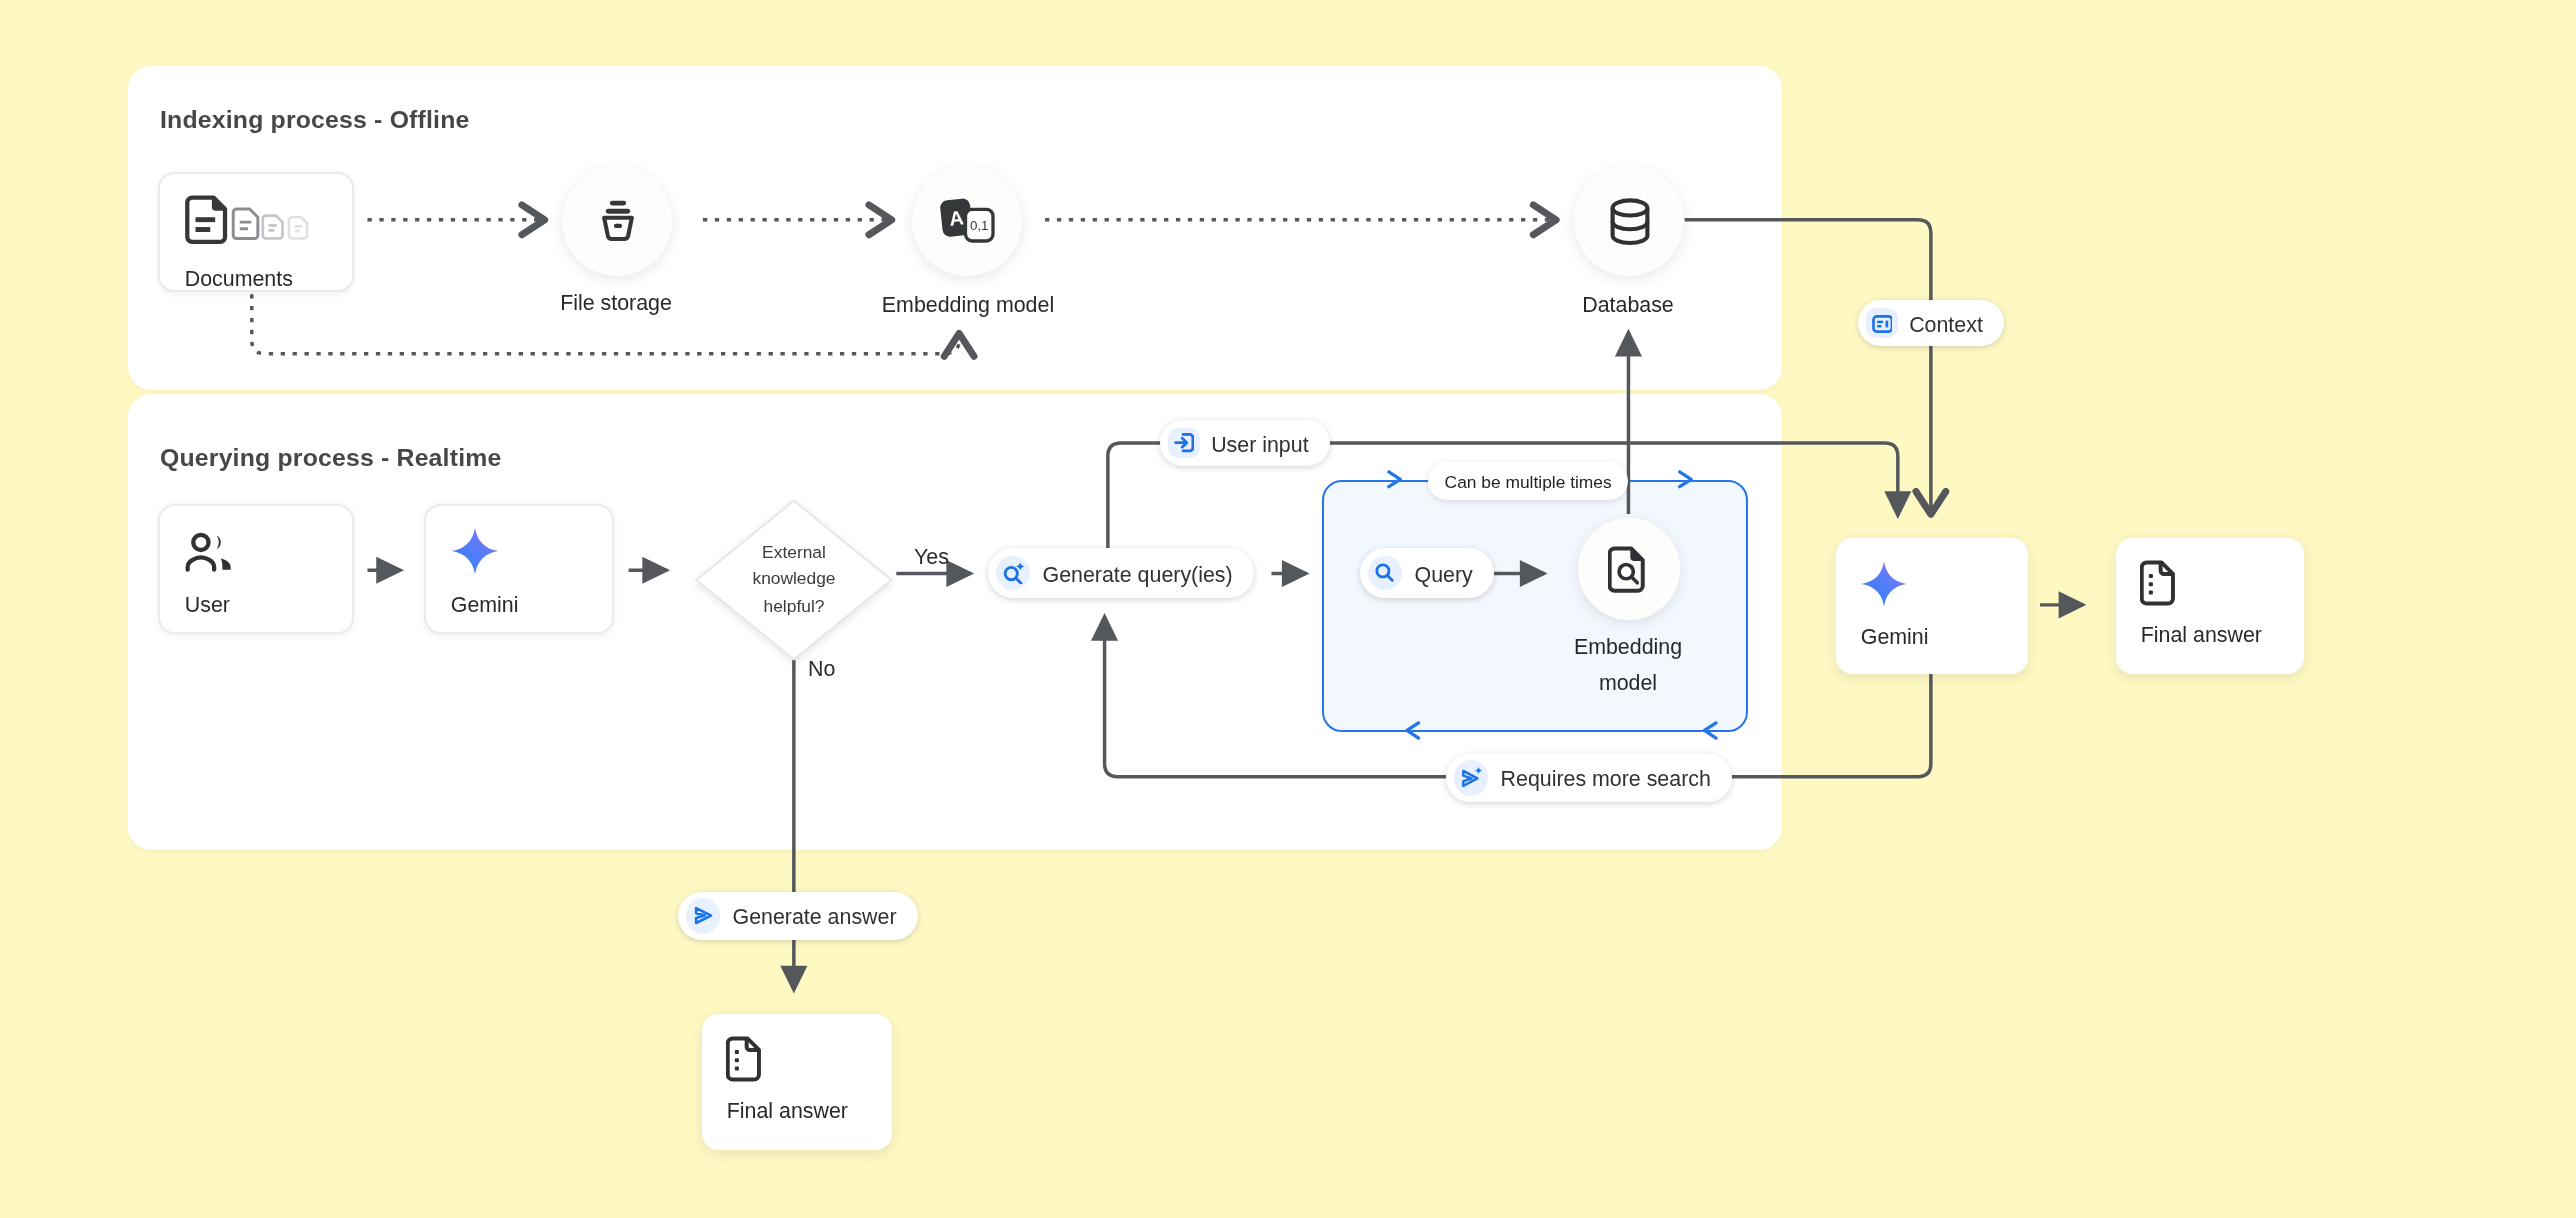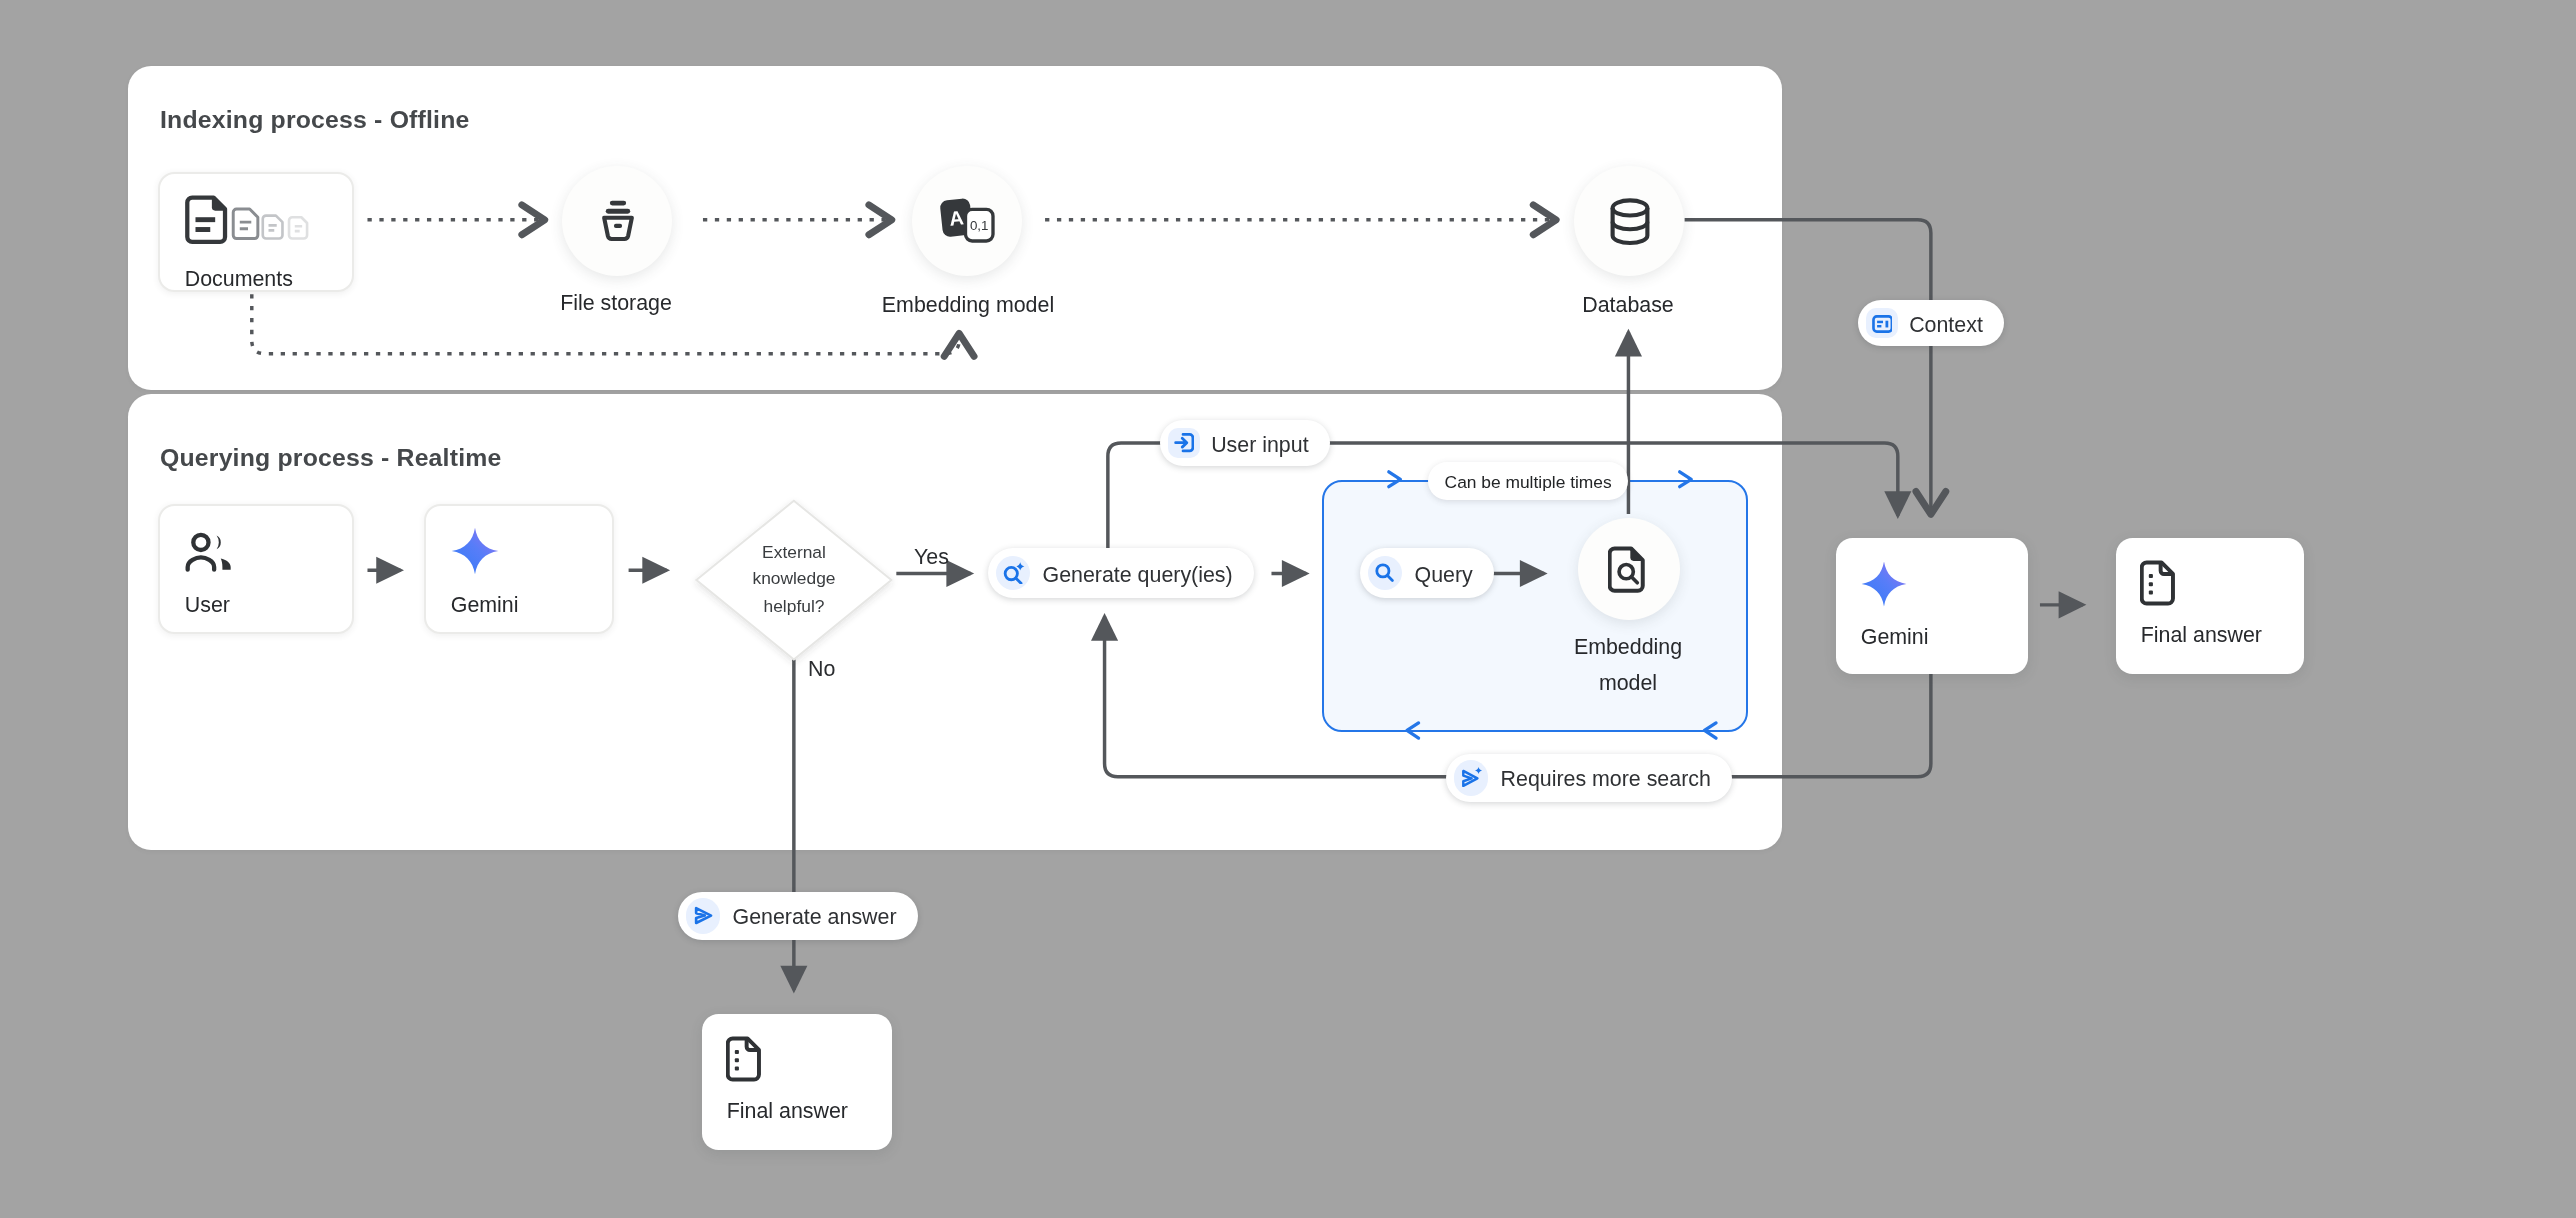--- a/index.html
+++ b/index.html
@@ -1,16 +1,16 @@
 <!DOCTYPE html>
 <html style="font-size:13.2px"><head>
 <meta charset="utf-8">
 <style>
   html,body{margin:0;padding:0;}
-  .stage{width:2576px;height:1219px;background:#a3a3a3;overflow:hidden;position:relative;}
+  .stage{width:2576px;height:1219px;background:#fef9c3;overflow:hidden;position:relative;}
   .canvas{width:1288px;height:609px;position:relative;transform:scale(2);transform-origin:0 0;
           font-family:"Liberation Sans",sans-serif;color:#2b2d30;}
   .panel{position:absolute;background:#ffffff;border-radius:11.6px;box-shadow:0 0.8px 2.5px rgba(0,0,0,.04);}
   .panel-title{position:absolute;font-size:12.4px;font-weight:700;color:#45484b;letter-spacing:0.1px;}
   .card{position:absolute;background:#fff;border:0.8px solid #ebebe9;border-radius:8.3px;
         box-shadow:0 0.8px 3.3px rgba(60,64,67,.08);box-sizing:border-box;padding:10px 0 0 12.4px;}
   .card .label{font-size:10.7px;color:#27292c;margin-top:6.6px;}
   .node{position:absolute;background:#fdfdfc;border-radius:50%;box-shadow:0 1.7px 6.6px rgba(60,64,67,.12);
         display:flex;align-items:center;justify-content:center;}
   .node-label{position:absolute;font-size:10.7px;color:#27292c;transform:translateX(-50%);white-space:nowrap;text-align:center;}

